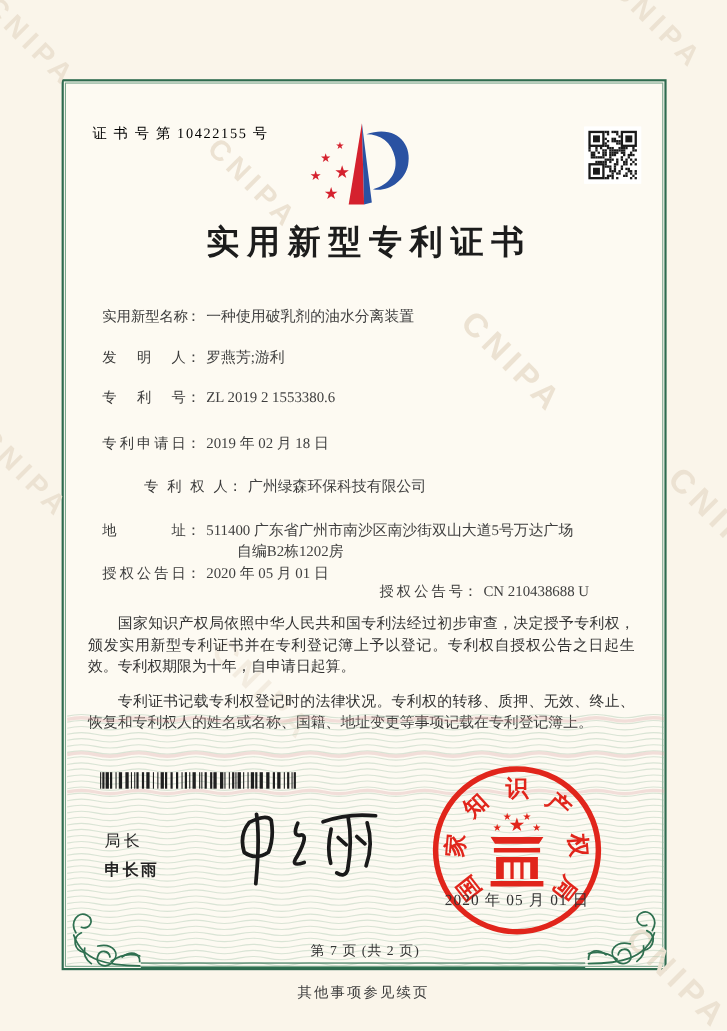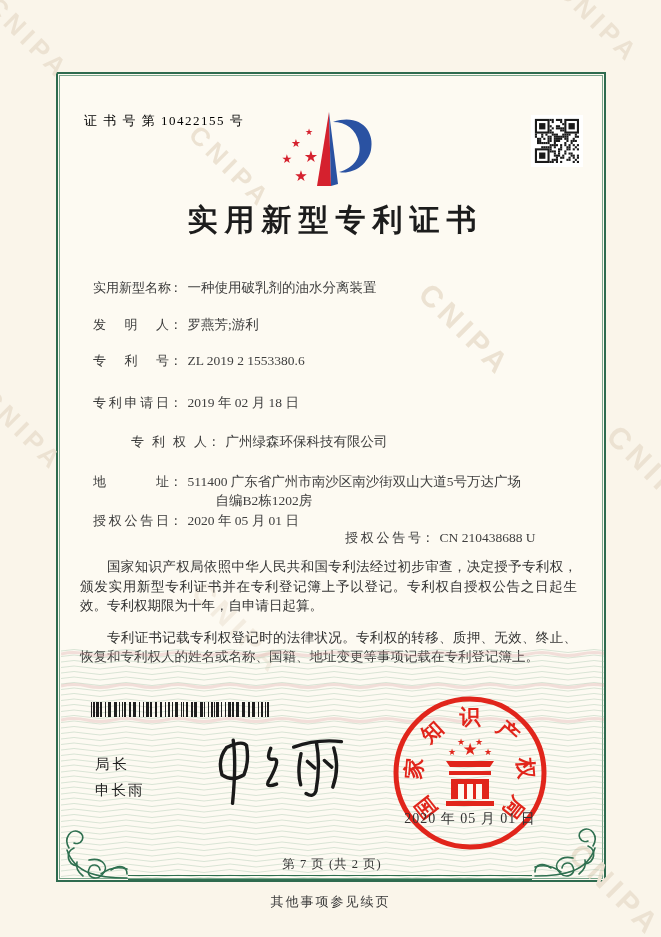--- a/index.html
+++ b/index.html
@@ -41,21 +41,21 @@
   .legal p{margin:12px;text-indent:2em;}
 
   .waves{position:absolute;left:61px;top:648px;z-index:2;}
   .barcode{position:absolute;left:91px;top:702px;width:184px;height:15px;display:flex;align-items:stretch;z-index:3;}
   .barcode div{background:#1f1f1f;height:100%;}
   .barcode div.gap{background:transparent;}
 
   .comm-title{position:absolute;left:95px;top:755px;font-family:"Liberation Sans","DejaVu Sans",sans-serif;
               font-size:14.5px;letter-spacing:3px;color:#222;z-index:3;}
   .comm-name{position:absolute;left:95px;top:781px;font-family:"Liberation Sans","DejaVu Sans",sans-serif;
-             font-size:14.5px;letter-spacing:2px;color:#222;z-index:3;}
+             font-size:14.5px;letter-spacing:2px;color:#222;z-index:3;font-weight:bold;}
   .sig{position:absolute;left:198px;top:733px;z-index:3;transform:rotate(-3deg);}
 
   .seal{position:absolute;left:392px;top:695px;z-index:3;}
   .seal-date{position:absolute;left:402px;top:810px;width:136px;text-align:center;
              font-size:14px;color:#333;letter-spacing:1px;z-index:4;}
 
   .orn{position:absolute;z-index:3;}
   .ornL{left:59px;top:792px;}
   .ornR{left:531px;top:790px;transform:scaleX(-1);}
   .deco-line{position:absolute;left:128px;top:875px;width:404px;height:3px;

